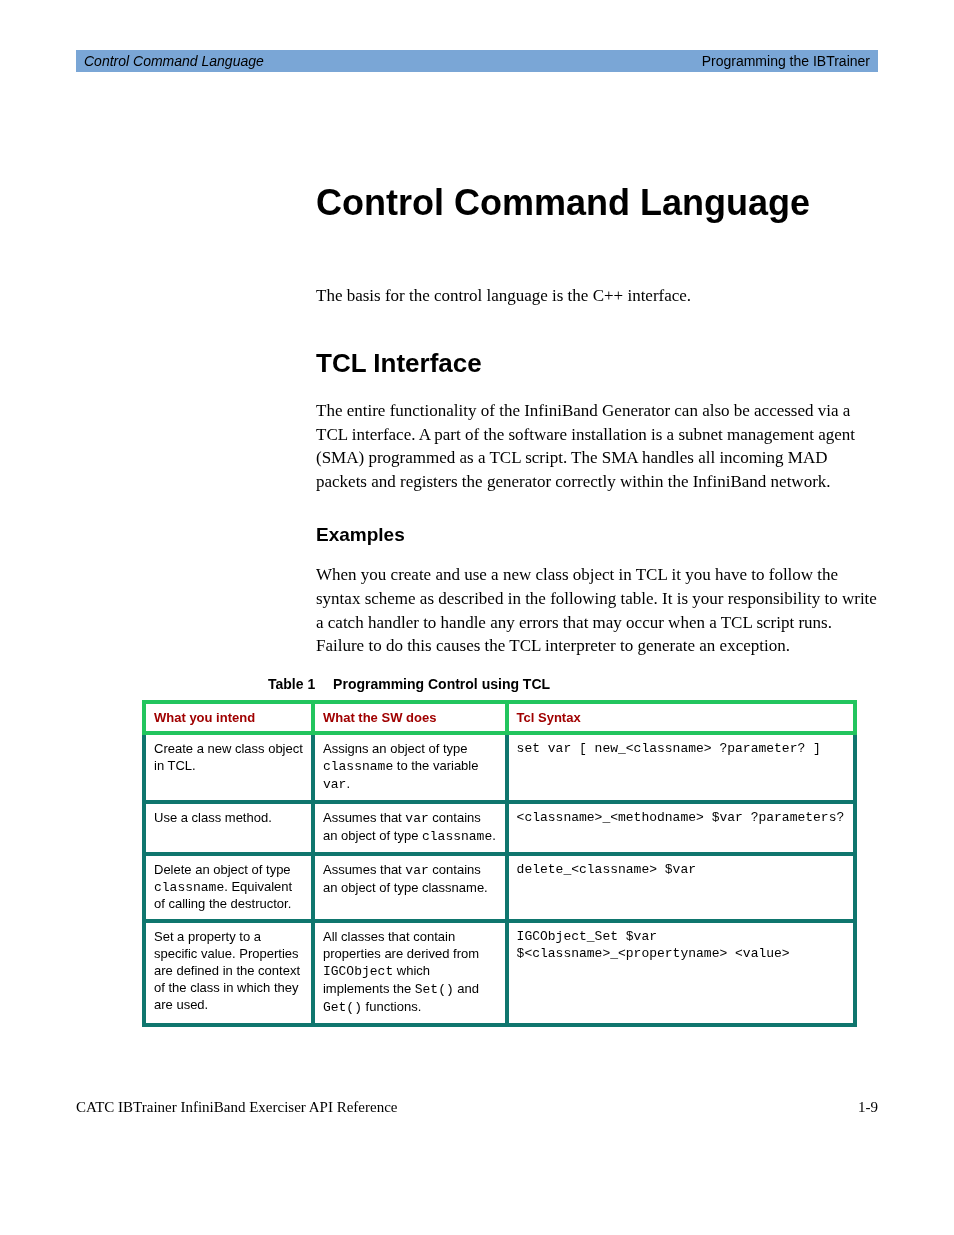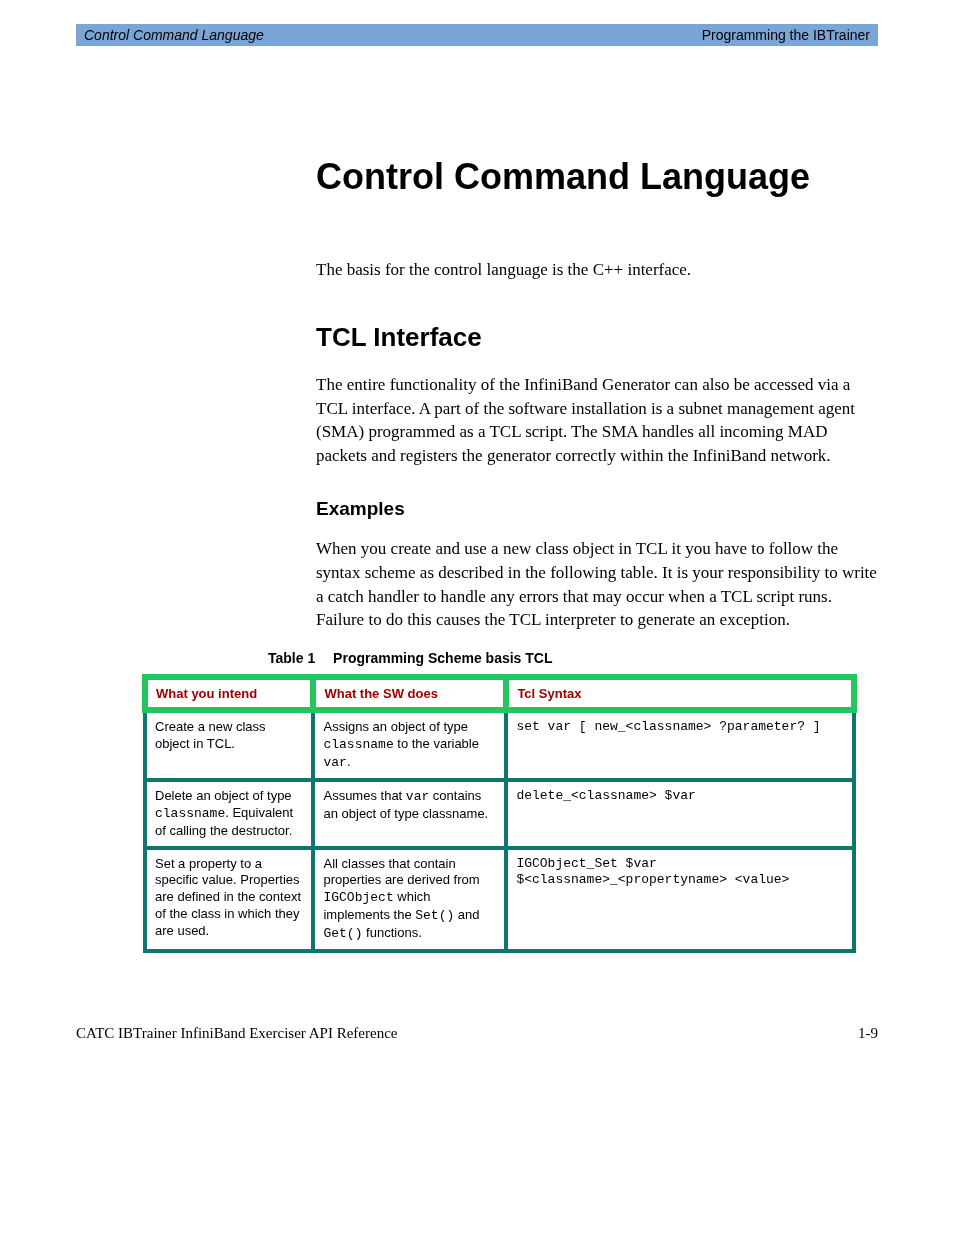--- a/index.html
+++ b/index.html
@@ -3,21 +3,21 @@
 <meta charset="utf-8">
 <style>
   body {
     margin: 0;
     padding: 0;
     background: #fff;
     font-family: "Times New Roman", Georgia, serif;
     width: 954px;
   }
   .page {
-    padding: 24px 76px 50px 76px;
+    padding: 50px 76px 50px 76px;
     box-sizing: border-box;
     width: 954px;
   }
   .header-bar {
     background: #7aa6d6;
     height: 22px;
     display: flex;
     justify-content: space-between;
     align-items: center;
     padding: 0 8px;
@@ -76,21 +76,21 @@
     margin-left: 66px;
     font-family: Arial, Helvetica, sans-serif;
     font-size: 13px;
     border: 2px solid #000;
   }
   table.scheme th {
     text-align: left;
     color: #a00000;
     font-weight: bold;
     padding: 6px 8px;
-    border: 6px solid #22c55e;
+    border: 4px solid #22c55e;
     vertical-align: top;
   }
   table.scheme td {
     padding: 6px 8px;
     border: 4px solid #0f766e;
     vertical-align: top;
     line-height: 1.3;
   }
   table.scheme td .mono, .mono {
     font-family: "Courier New", monospace;
@@ -121,41 +121,46 @@
   <p class="body-text">The basis for the control language is the C++ interface.</p>
 
   <h2 class="section">TCL Interface</h2>
   <p class="body-text">The entire functionality of the InfiniBand Generator can also be accessed via a TCL interface. A part of the software installation is a subnet management agent (SMA) programmed as a TCL script. The SMA handles all incoming MAD packets and registers the generator correctly within the InfiniBand network.</p>
 
   <h3 class="subsection">Examples</h3>
   <p class="body-text">When you create and use a new class object in TCL it you have to follow the syntax scheme as described in the following table. It is your responsibility to write a catch handler to handle any errors that may occur when a TCL script runs. Failure to do this causes the TCL interpreter to generate an exception.</p>
 
   <div class="table-caption">
     <span class="label">Table 1</span>
-    <span class="text">Programming Scheme basis TCL</span>
+    <span class="text">Programming Control using TCL</span>
   </div>
 
   <table class="scheme">
     <colgroup>
         <col class="c1">
         <col class="c2">
         <col class="c3">
       </colgroup>
     <thead>
       <tr>
         <th>What you intend</th>
         <th>What the SW does</th>
         <th>Tcl Syntax</th>
       </tr>
     </thead>
     <tbody>
       <tr>
         <td>Create a new class object in TCL.</td>
         <td>Assigns an object of type <span class="mono">classname</span> to the variable <span class="mono">var</span>.</td>
         <td class="mono">set var [ new_&lt;classname&gt; ?parameter? ]</td>
+      </tr>
+      <tr>
+        <td>Use a class method.</td>
+        <td>Assumes that <span class="mono">var</span> contains an object of type <span class="mono">classname</span>.</td>
+        <td class="mono">&lt;classname&gt;_&lt;methodname&gt; $var ?parameters?</td>
       </tr>
       <tr>
         <td>Delete an object of type <span class="mono">classname</span>. Equivalent of calling the destructor.</td>
         <td>Assumes that <span class="mono">var</span> contains an object of type classname.</td>
         <td class="mono">delete_&lt;classname&gt; $var</td>
       </tr>
       <tr>
         <td>Set a property to a specific value. Properties are defined in the context of the class in which they are used.</td>
         <td>All classes that contain properties are derived from <span class="mono">IGCObject</span> which implements the <span class="mono">Set()</span> and <span class="mono">Get()</span> functions.</td>
         <td class="mono" style="white-space:pre-line">IGCObject_Set $var

